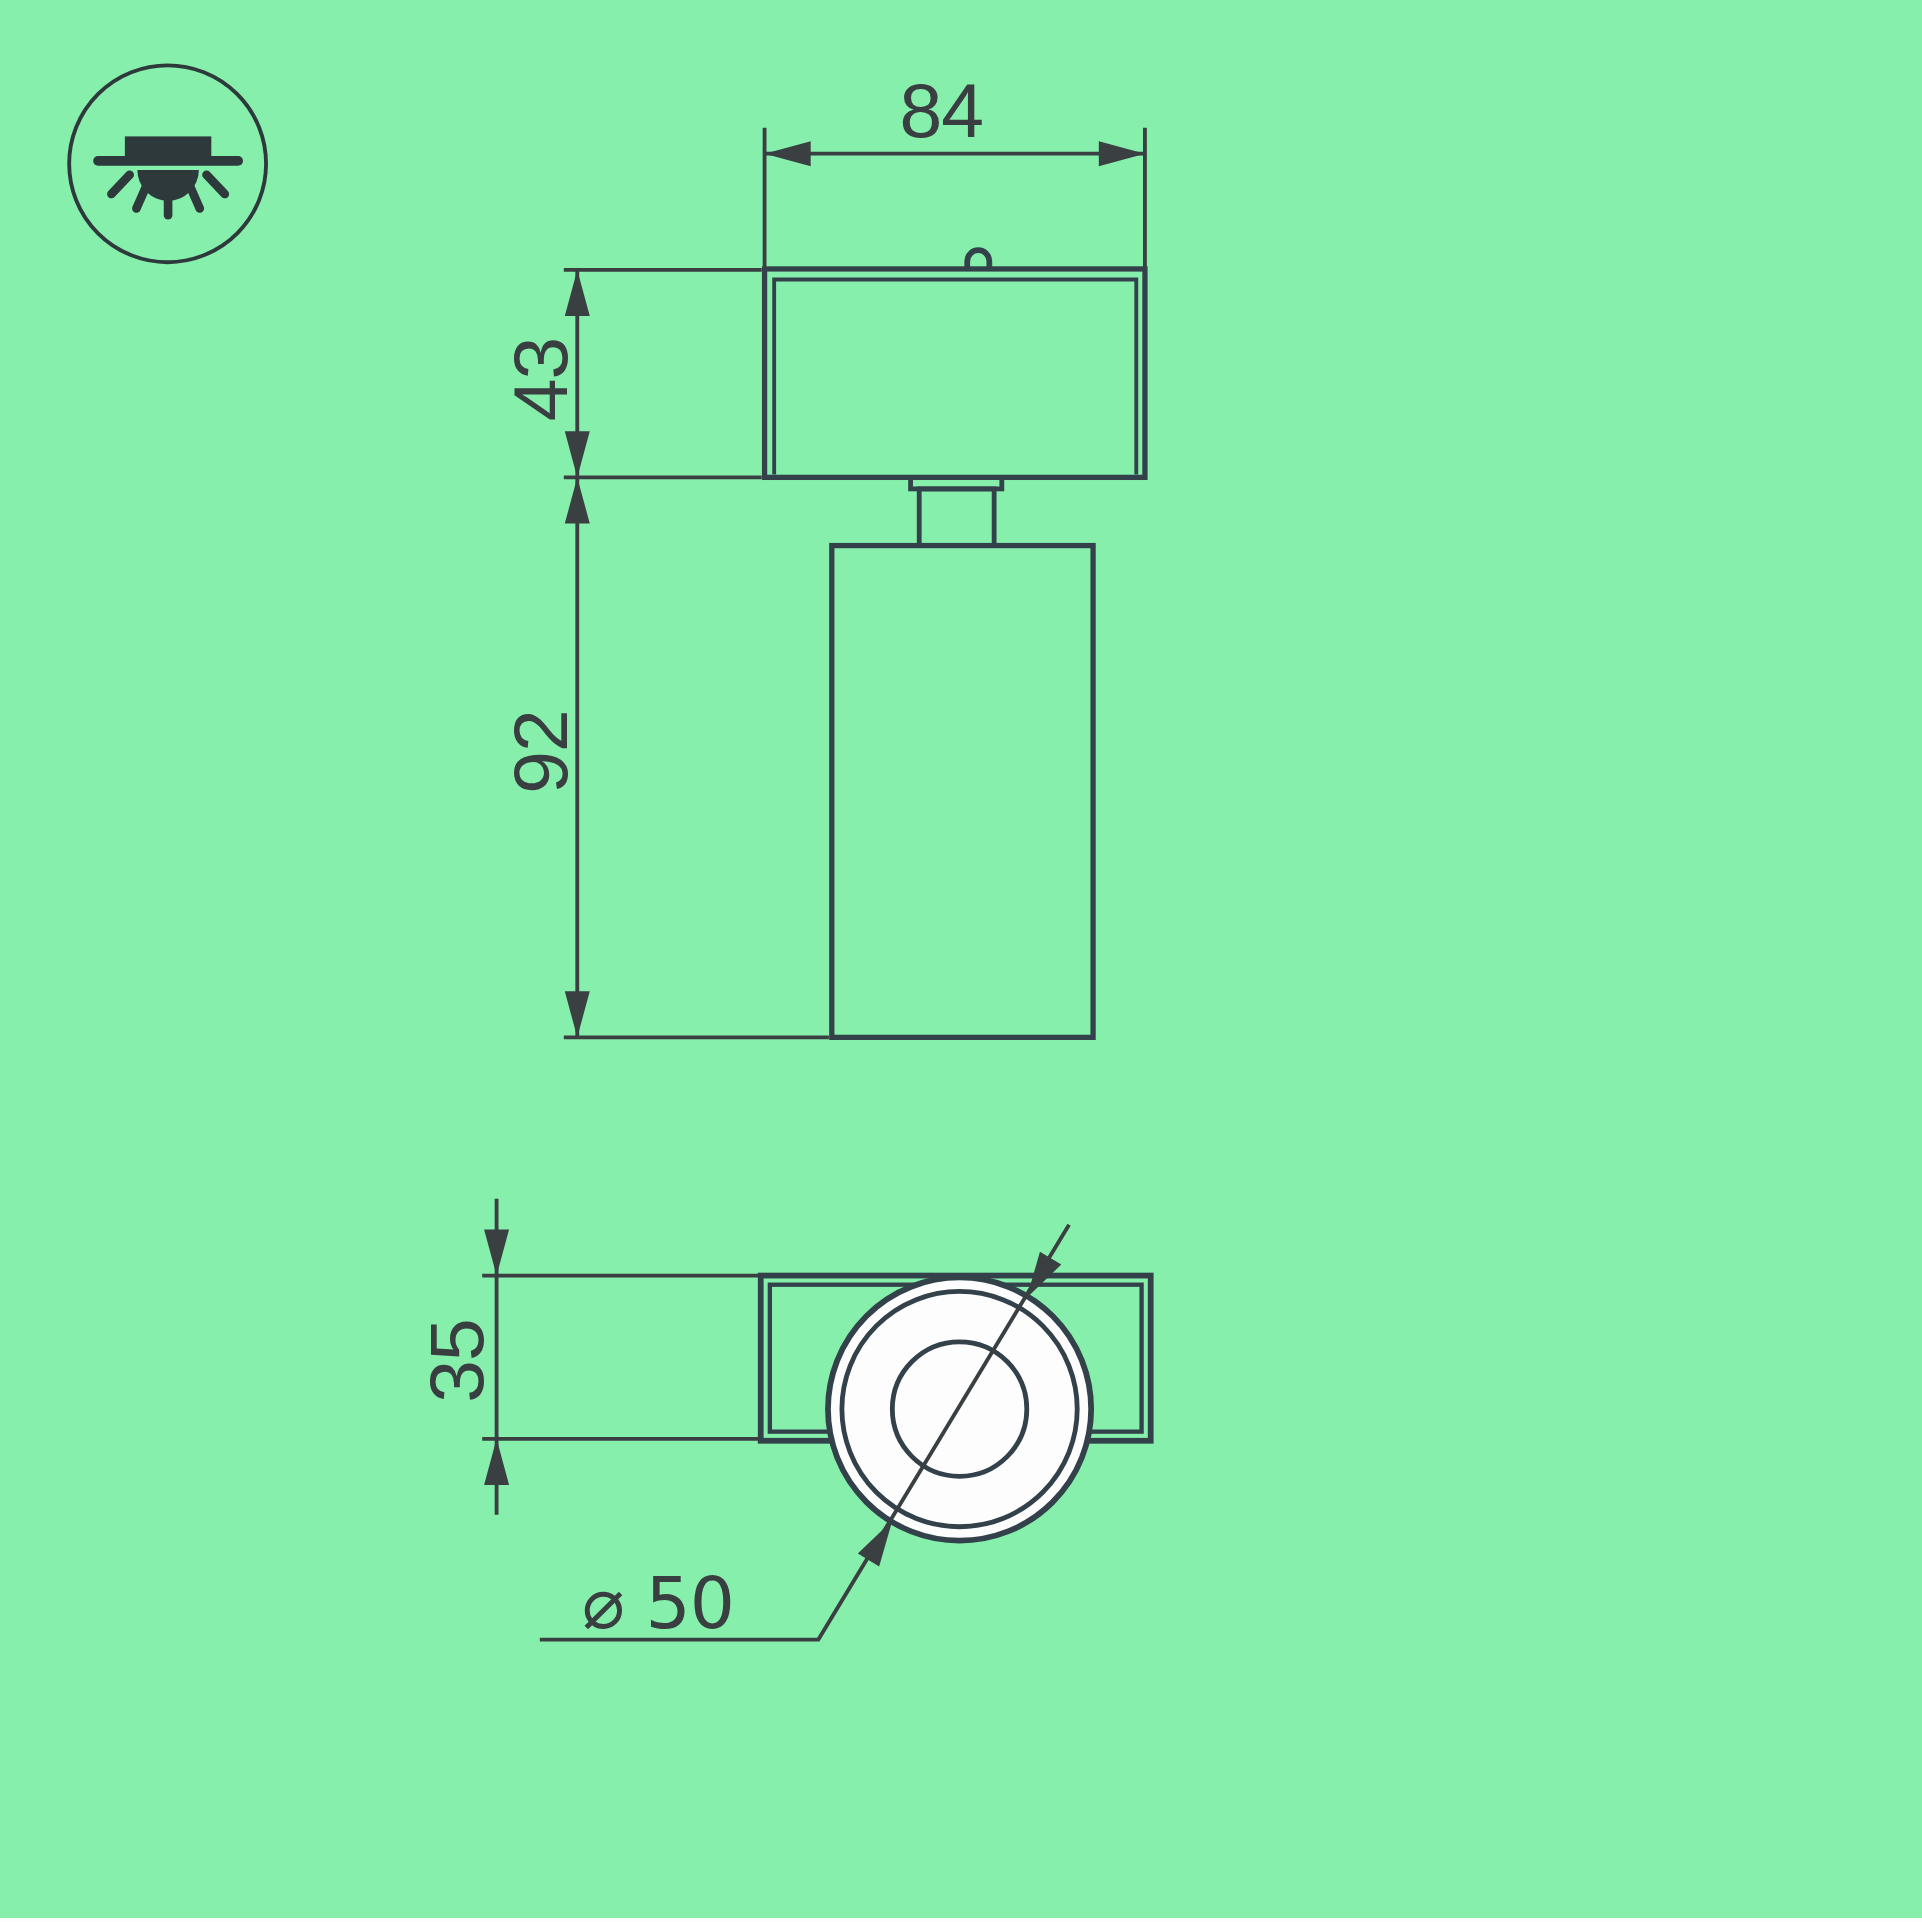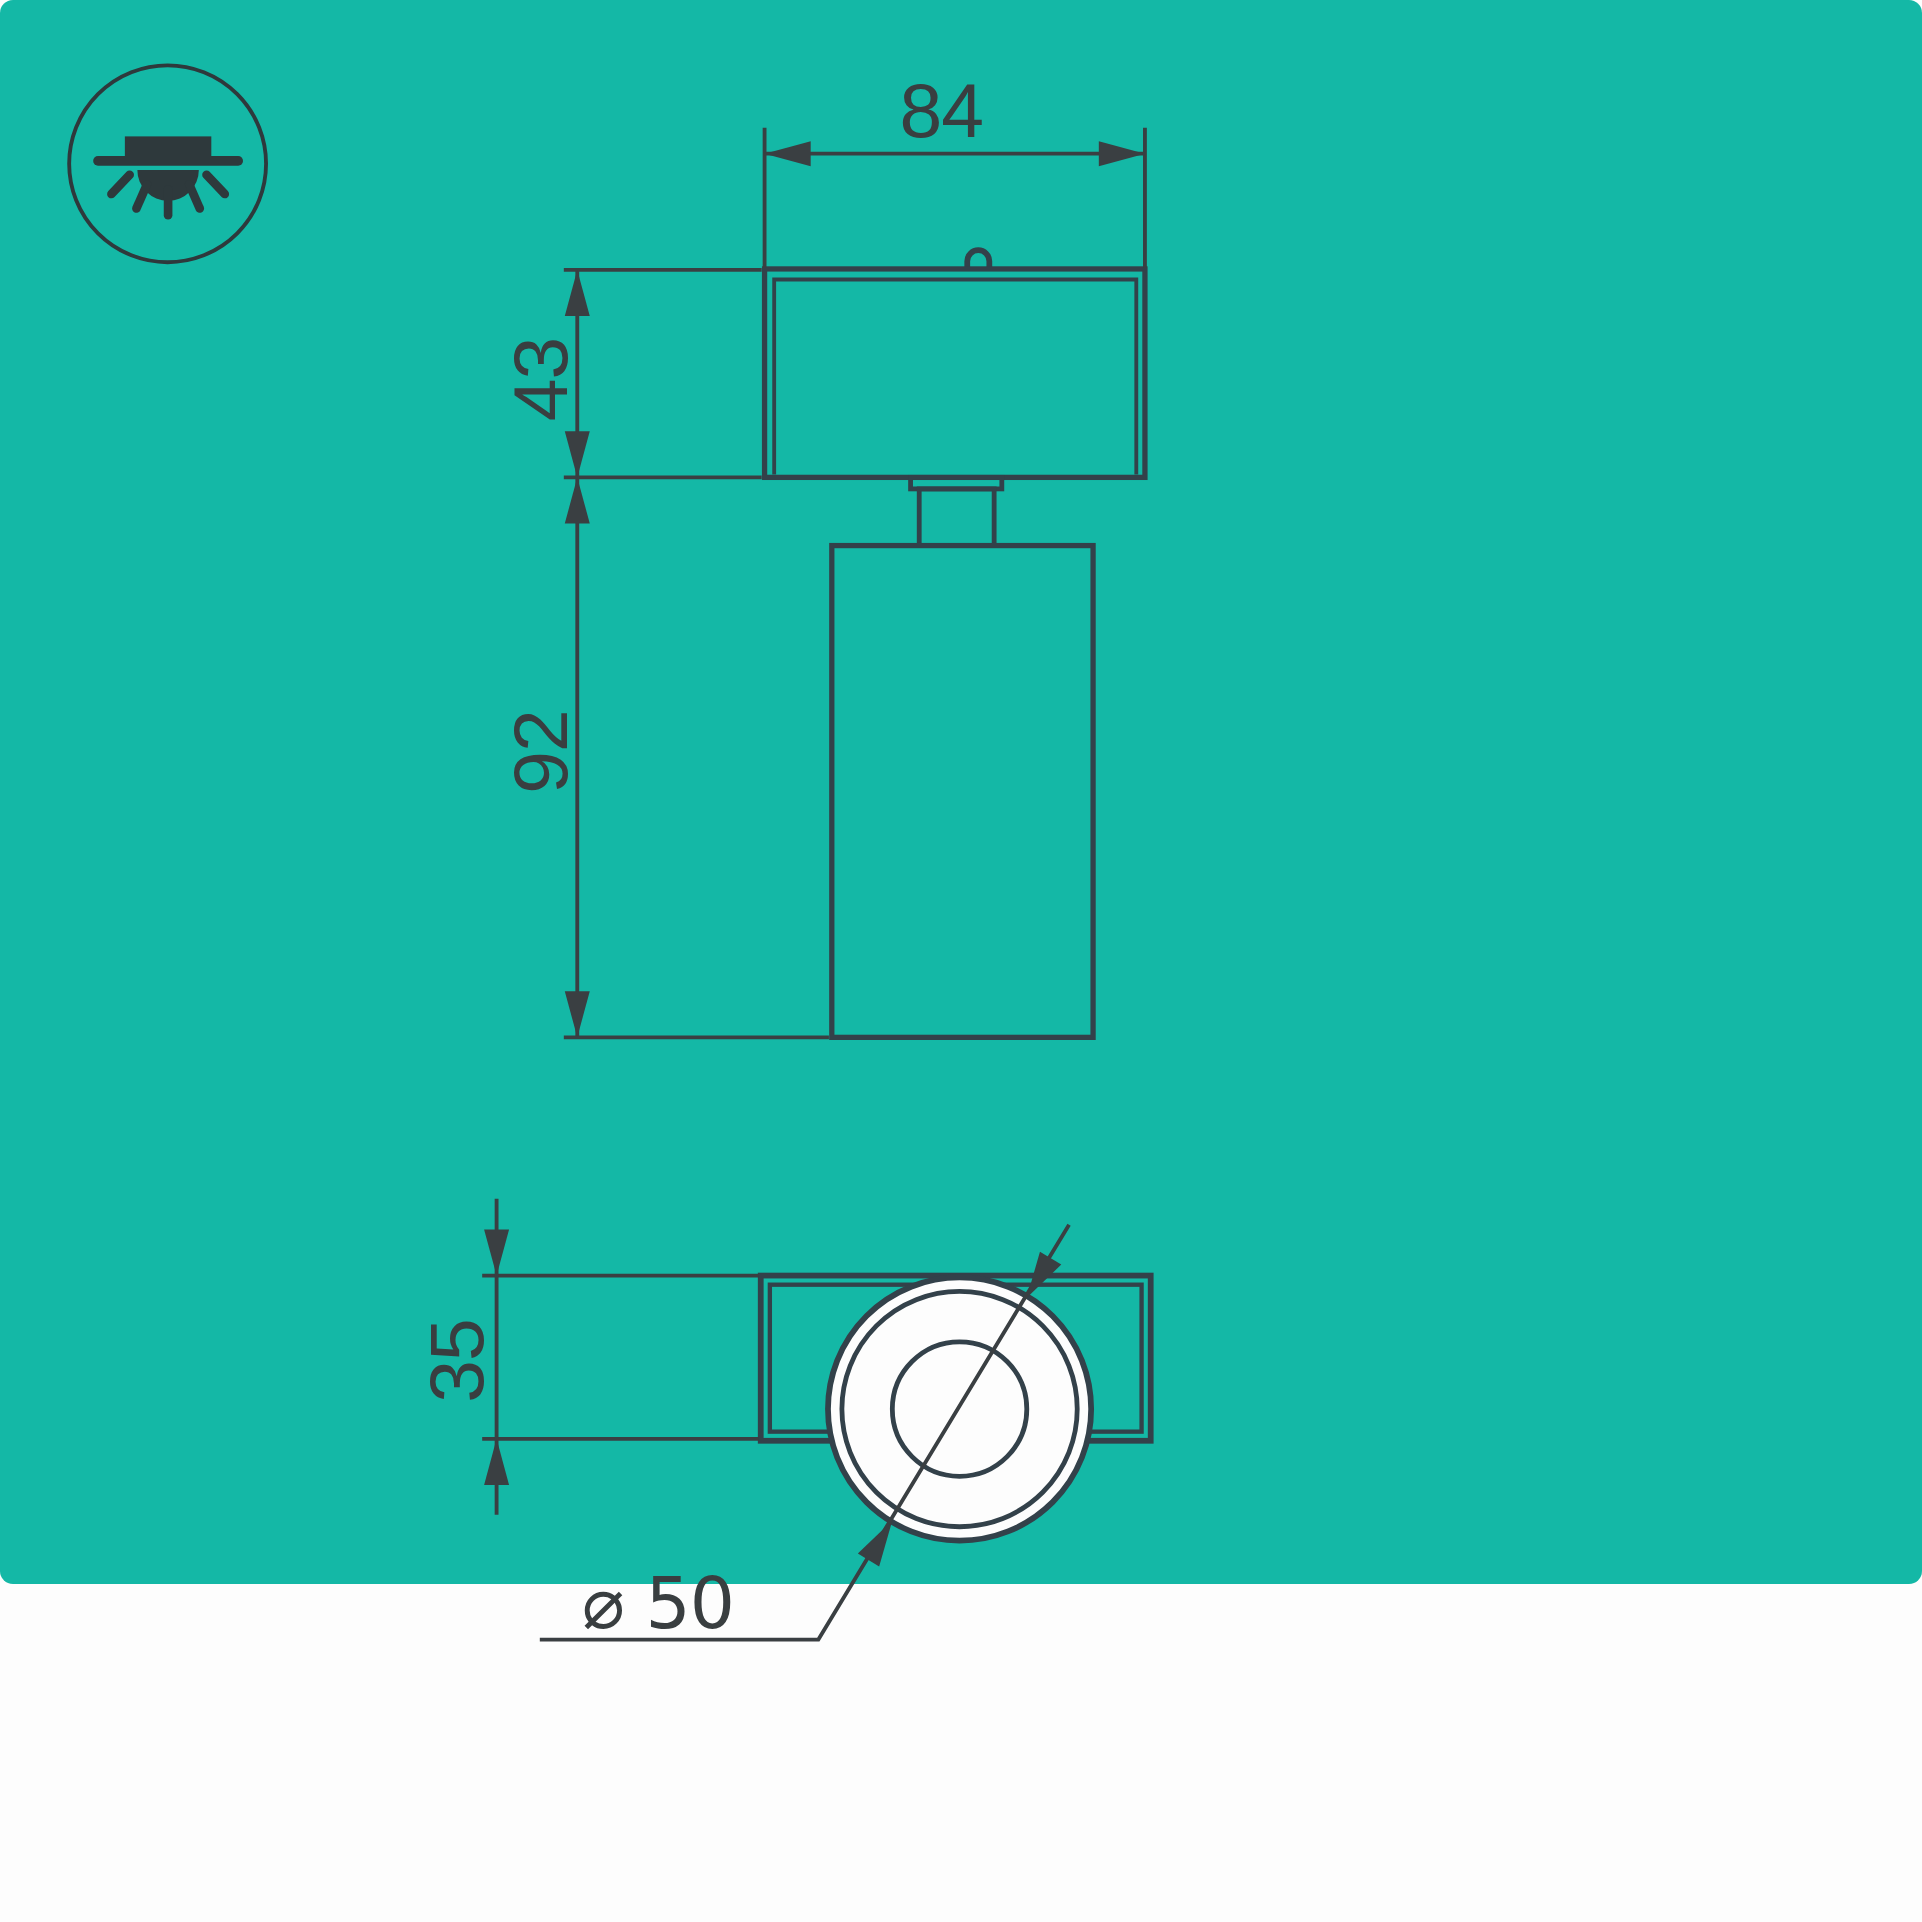--- a/index.html
+++ b/index.html
@@ -7,24 +7,23 @@
     padding: 0;
     width: 100%;
     height: 100%;
   }
   body {
     background: #fdfdfd;
     font-family: "Liberation Sans", sans-serif;
   }
   .drawing-wrap {
     width: 1922px;
-    height: 1584px;
+    height: 1918px;
     position: relative;
-    background: #14b8a6;
-    border-radius: 13px;
+    background: #86efac;
   }
   svg { display: block; }
   .obj {
     stroke: #33414a;
     fill: none;
   }
   .dimline {
     stroke: #3a3f42;
     fill: none;
     stroke-width: 4;

